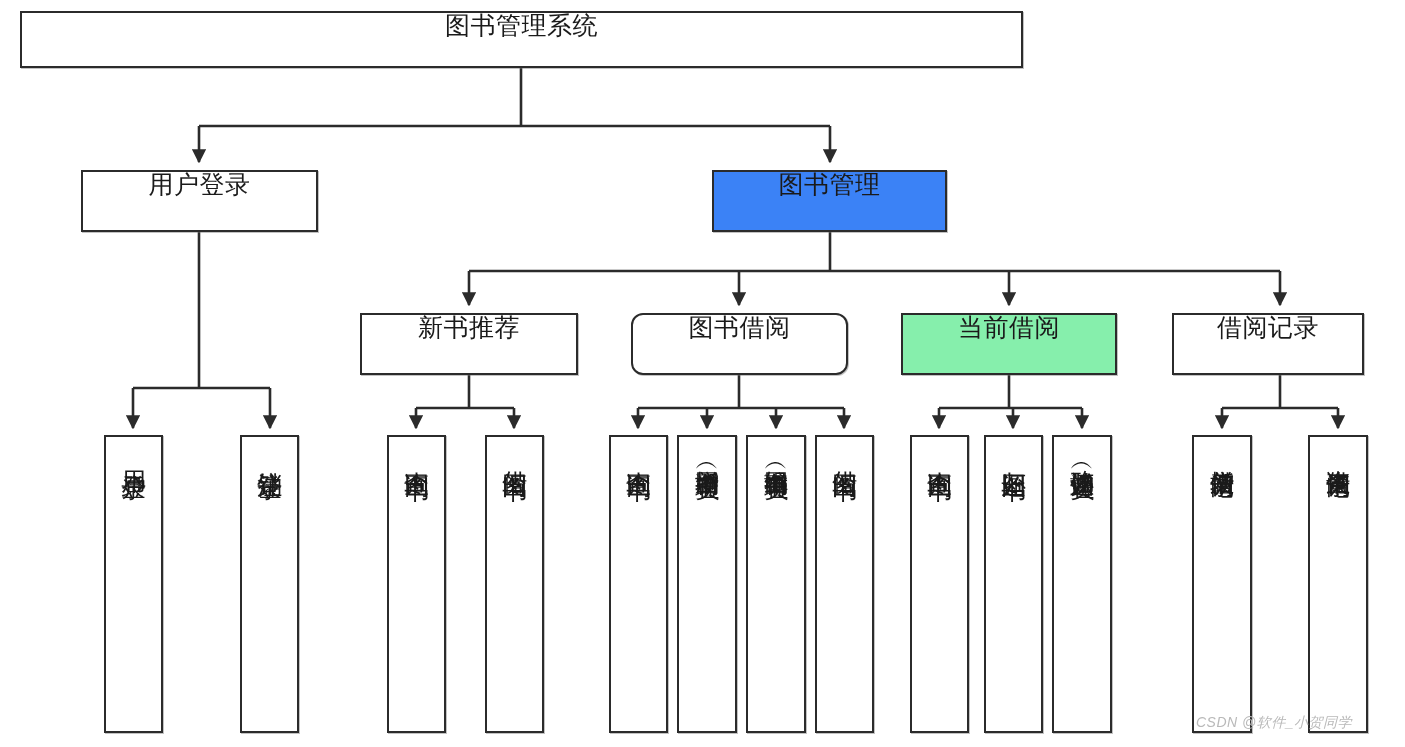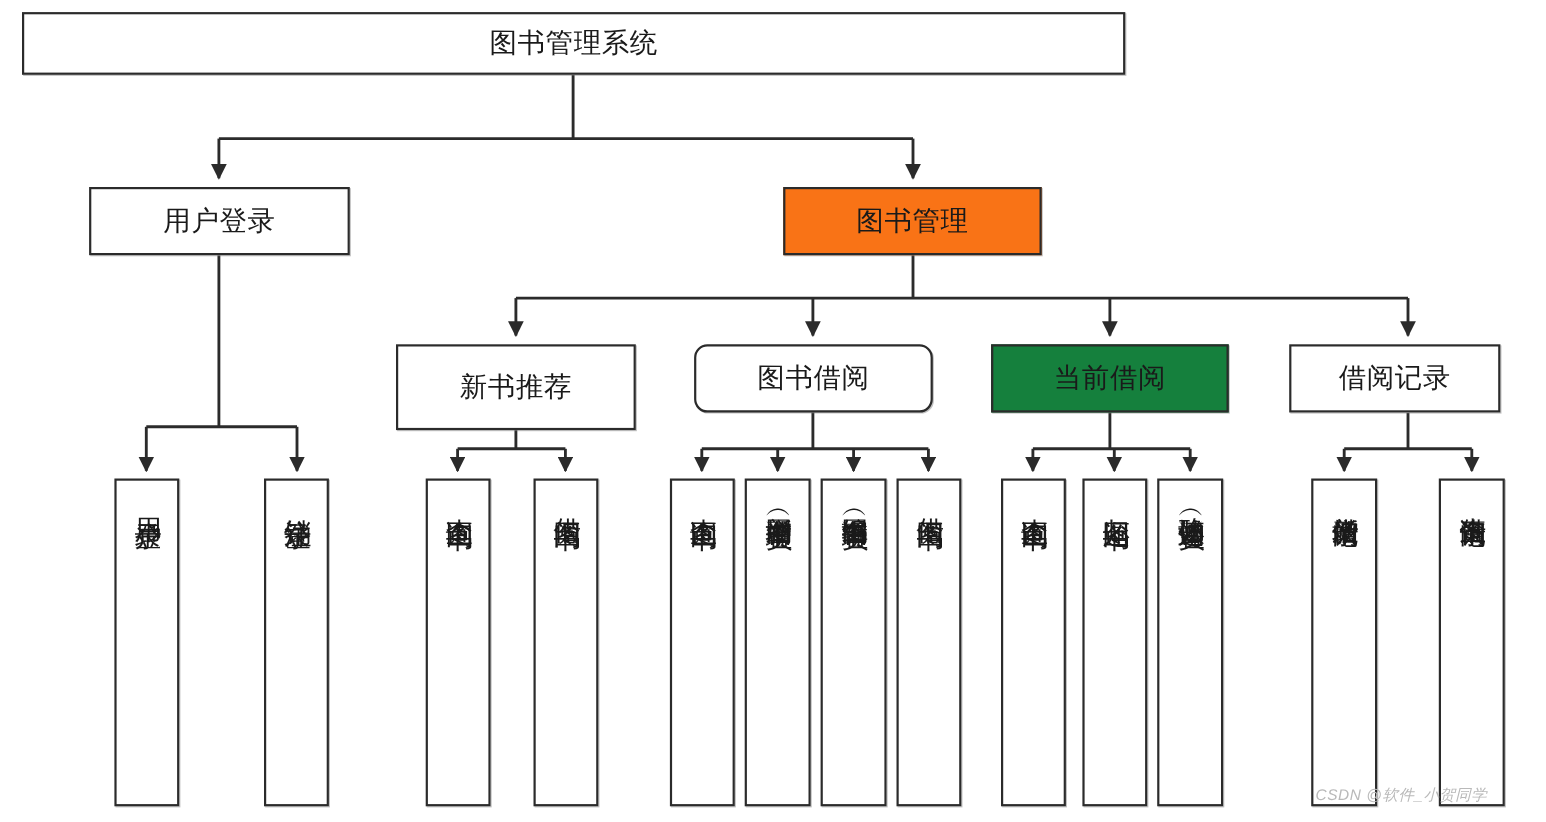--- a/index.html
+++ b/index.html
@@ -24,21 +24,21 @@
     width: 1405px;
     height: 747px;
     pointer-events: none;
   }
   .node {
     position: absolute;
     box-sizing: border-box;
     border: 2.5px solid #2b2b2b;
     background: #ffffff;
     display: flex;
-    align-items: center;
+    align-items: flex-start;
     justify-content: center;
     color: #1a1a1a;
     box-shadow: 1px 1px 0 rgba(120,120,120,0.45);
   }
   .node .label {
     display: block;
     letter-spacing: 0.5px;
   }
   
   .node.horiz .label {
@@ -131,31 +131,31 @@
     </g>
   </svg>
 
   <div class="node horiz root" style="left: 20px; top: 11px; width: 1003px; height: 57px; border-color: rgb(43, 43, 43); background: rgb(255, 255, 255); color: rgb(26, 26, 26);">
     <span class="label">图书管理系统</span>
   </div>
 
   <div class="node horiz" style="left: 81px; top: 170px; width: 237px; height: 62px; border-color: rgb(43, 43, 43); background: rgb(255, 255, 255); color: rgb(26, 26, 26);">
     <span class="label">用户登录</span>
   </div>
-  <div class="node horiz" style="left: 712px; top: 170px; width: 235px; height: 62px; border-color: rgb(43, 43, 43); background: #f97316; color: rgb(26, 26, 26);">
+  <div class="node horiz" style="left: 712px; top: 170px; width: 235px; height: 62px; border-color: rgb(43, 43, 43); background: #3b82f6; color: rgb(26, 26, 26);">
     <span class="label">图书管理</span>
   </div>
 
-  <div class="node horiz" style="left: 360px; top: 313px; width: 218px; height: 78px; border-color: rgb(43, 43, 43); background: rgb(255, 255, 255); color: rgb(26, 26, 26);">
+  <div class="node horiz" style="left: 360px; top: 313px; width: 218px; height: 62px; border-color: rgb(43, 43, 43); background: rgb(255, 255, 255); color: rgb(26, 26, 26);">
     <span class="label">新书推荐</span>
   </div>
   <div class="node horiz" style="left: 631px; top: 313px; width: 217px; height: 62px; border-color: rgb(43, 43, 43); background: rgb(255, 255, 255); color: rgb(26, 26, 26); border-radius: 12px;">
     <span class="label">图书借阅</span>
   </div>
-  <div class="node horiz" style="left: 901px; top: 313px; width: 216px; height: 62px; border-color: rgb(43, 43, 43); background: #15803d; color: rgb(26, 26, 26);">
+  <div class="node horiz" style="left: 901px; top: 313px; width: 216px; height: 62px; border-color: rgb(43, 43, 43); background: #86efac; color: rgb(26, 26, 26);">
     <span class="label">当前借阅</span>
   </div>
   <div class="node horiz" style="left: 1172px; top: 313px; width: 192px; height: 62px; border-color: rgb(43, 43, 43); background: rgb(255, 255, 255); color: rgb(26, 26, 26);">
     <span class="label">借阅记录</span>
   </div>
 
   <div class="node vert" style="left: 104px; top: 435px; width: 59px; height: 298px; border-color: rgb(43, 43, 43); background: rgb(255, 255, 255); color: rgb(26, 26, 26);">
     <span class="label">用户登录</span>
   </div>
   <div class="node vert" style="left: 240px; top: 435px; width: 59px; height: 298px; border-color: rgb(43, 43, 43); background: rgb(255, 255, 255); color: rgb(26, 26, 26);">

